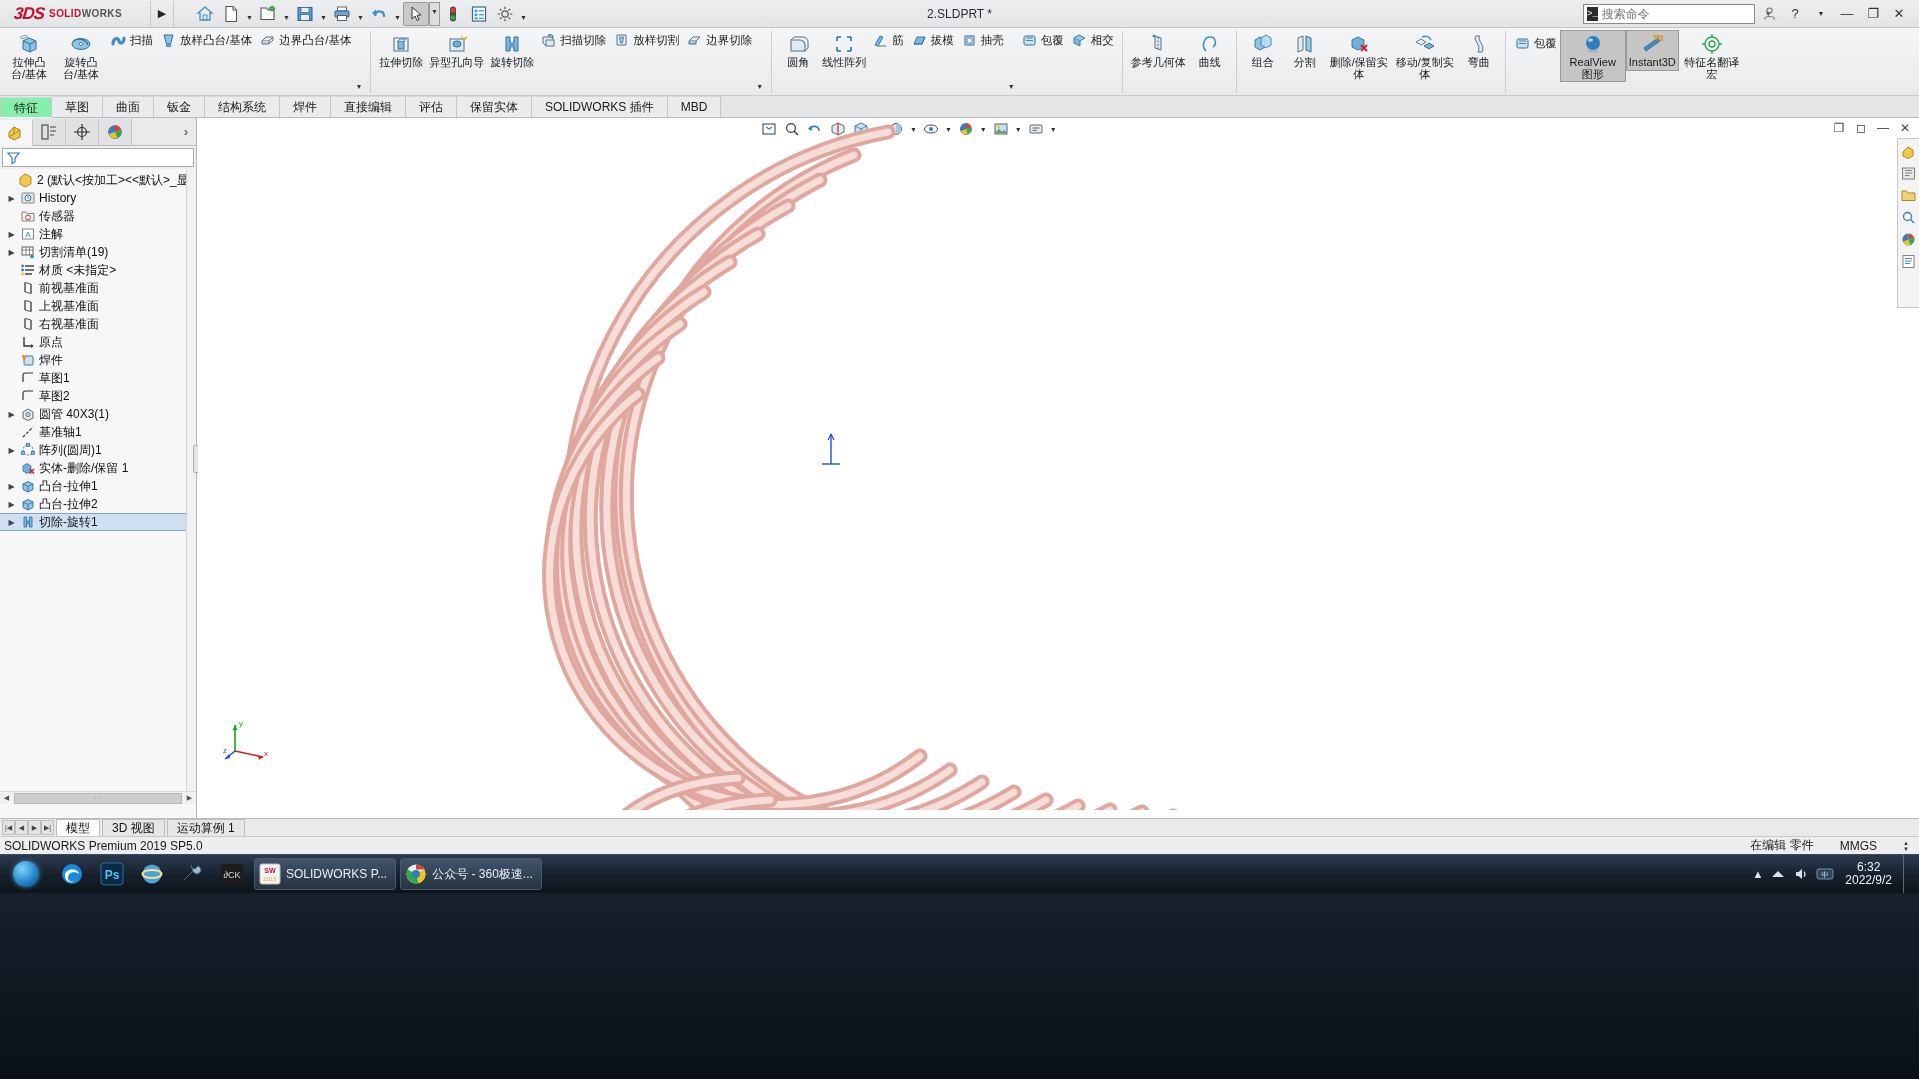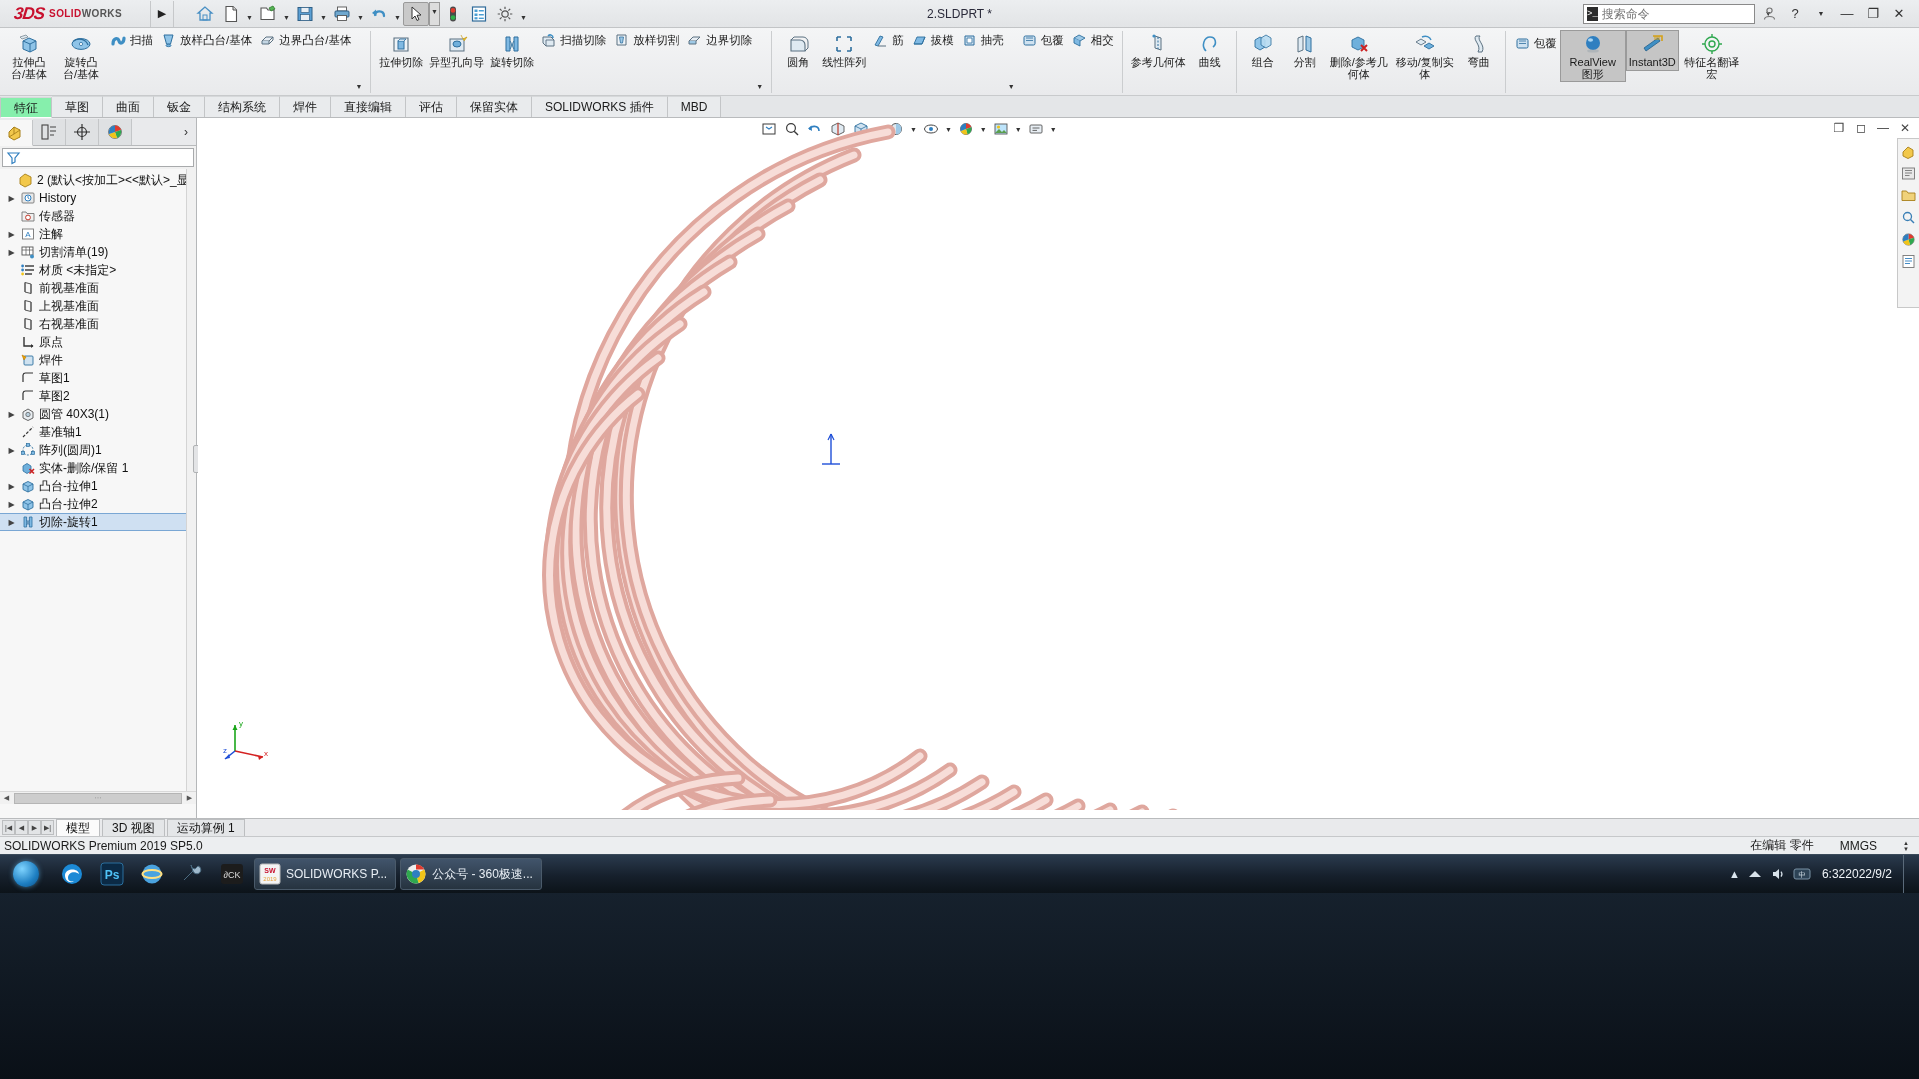--- a/index.html
+++ b/index.html
@@ -167,21 +167,21 @@
   .tbicon { width:40px; height:38px; display:flex; align-items:center;
             justify-content:center; }
   .tbapp { height:32px; margin:0 2px; padding:0 8px 0 4px; display:flex;
            align-items:center; gap:5px; border:1px solid #4a5a6a; border-radius:3px;
            background:linear-gradient(to bottom,#41546b,#26333f); color:#e8eef4;
            font-size:12px; max-width:148px; }
   .tbapp .ai { width:22px; height:22px; flex:0 0 22px; }
   .tbapp .at { white-space:nowrap; overflow:hidden; text-overflow:ellipsis; }
   #tray { margin-left:auto; display:flex; align-items:center; gap:7px;
           padding-right:6px; color:#dce6ef; font-size:11px; }
-  #clock { display:flex; flex-direction:row; align-items:center;
+  #clock { display:flex; flex-direction:column; align-items:center;
            line-height:13px; font-size:12px; color:#f0f4f8; padding:0 4px; }
   #showdesk { width:10px; height:38px; border-left:1px solid #5a6a7a; }
   #wallpaper { position:absolute; left:0; top:38px; width:1919px; height:187px;
                background:linear-gradient(to bottom,#16212d,#0a1017); }
 
   svg { display:block; }
 </style>
 </head>
 <body>
 
@@ -532,21 +532,21 @@
         </span>
       <span class="rlbl">分割</span>
     </div>
     <div class="rbig">
       <span class="rico">
           <svg width="24" height="24" viewBox="0 0 24 24">
             <path d="M5 8 L11 5 L17 8 L17 15 L11 18 L5 15 Z" fill="#6fb0dc" stroke="#2e6f9e" stroke-width=".9"></path>
             <path d="M14 13 L20 19 M20 13 L14 19" stroke="#cc2222" stroke-width="2"></path>
           </svg>
         </span>
-      <span class="rlbl wide">删除/参考几何体</span>
+      <span class="rlbl wide">删除/保留实体</span>
     </div>
     <div class="rbig">
       <span class="rico">
           <svg width="24" height="24" viewBox="0 0 24 24">
             <path d="M3 10 L8 7 L13 10 L8 13 Z" fill="#dfeaf2" stroke="#5b7181" stroke-width=".9"></path>
             <path d="M11 14 L16 11 L21 14 L16 17 Z" fill="#6fb0dc" stroke="#2e6f9e" stroke-width=".9"></path>
             <path d="M9 5 C13 3, 17 5, 18 8" fill="none" stroke="#3f8fc4" stroke-width="1.4"></path>
           </svg>
         </span>
       <span class="rlbl wide">移动/复制实体</span>

